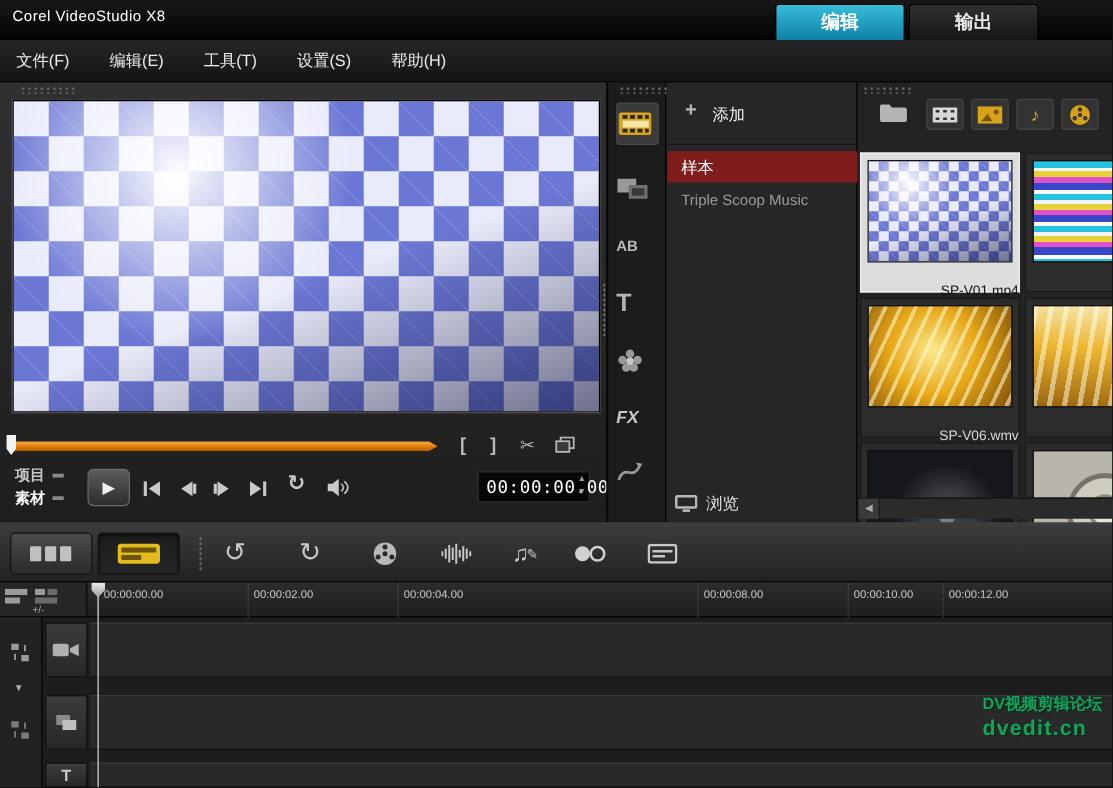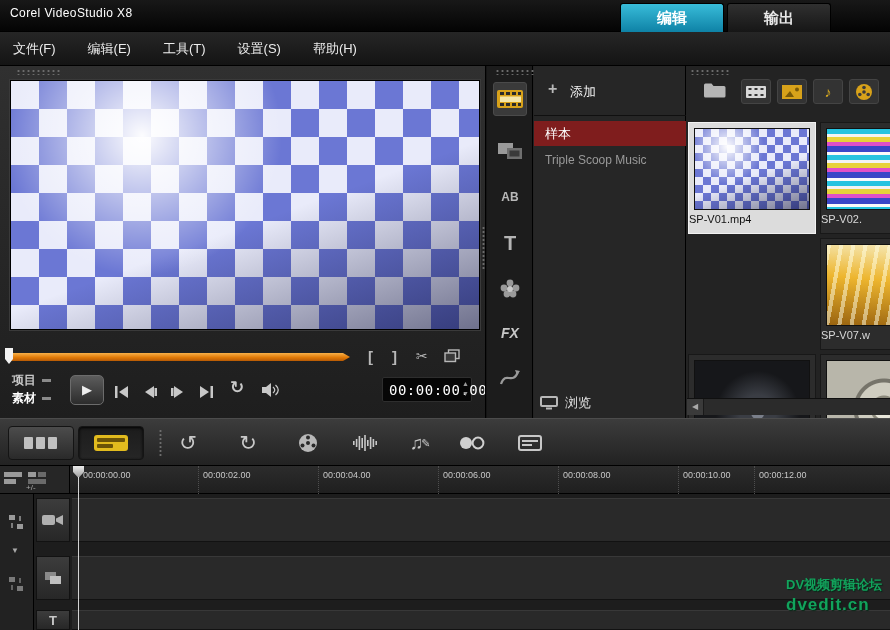--- a/index.html
+++ b/index.html
@@ -38,37 +38,37 @@
   .dash{display:inline-block;width:9px;height:3px;background:#8a8a8a;margin-left:6px;vertical-align:middle}
   .play-btn{position:absolute;left:70px;top:7px;width:34px;height:30px;border-radius:5px;background:linear-gradient(#5c5c5c,#2c2c2c);border:1px solid #6c6c6c;color:#efefef;font-size:13px;text-align:center;line-height:28px;cursor:pointer}
   .transport{position:absolute;top:16px;cursor:pointer}
   .timecode-box{position:absolute;left:382px;top:9px;width:90px;height:25px;background:#060606;border:1px solid #2e2e2e;border-radius:2px}
   .timecode-text{position:absolute;left:6px;top:4px;font-family:"DejaVu Sans Mono","Liberation Mono",monospace;font-size:14px;color:#fff;letter-spacing:.5px}
   .spinner{position:absolute;right:2px;top:1px;display:flex;flex-direction:column;line-height:10px;font-size:7px;color:#9a9a9a;cursor:pointer}
 
   
   .library-panel{position:absolute;left:487px;top:66px;width:403px;height:352px;background:#232323;overflow:hidden}
   .lib-strip{position:absolute;left:0;top:0;width:46px;height:352px;background:#1c1c1c;border-right:1px solid #000}
-  .lib-ic{position:absolute;left:6px;width:34px;height:34px;display:flex;align-items:center;justify-content:center;cursor:pointer}
+  .lib-ic{position:absolute;left:6px;width:34px;height:34px;display:flex;align-items:center;justify-content:flex-start;cursor:pointer}
   .lib-ic.sel{background:#3a3a3a;border:1px solid #4a4a4a;border-radius:3px}
   .lib-cats{position:absolute;left:47px;top:0;width:152px;height:352px;background:#262626;border-right:1px solid #000}
   .add-row{position:absolute;left:0;top:0;width:152px;height:50px;border-bottom:1px solid #101010}
   .plus-glyph{position:absolute;left:14px;top:14px;font-size:16px;font-weight:bold;color:#b8b8b8}
   .add-label{position:absolute;left:36px;top:17px;font-size:13px;color:#f0f0f0}
   .cat-row{position:absolute;left:0;width:152px;padding-left:11px;font-size:13px;cursor:pointer}
   .cat-row.sel{top:55px;height:25px;line-height:25px;background:#7f1d1d;color:#fff}
   .cat-row.dim{top:84px;height:21px;line-height:21px;font-size:12px;color:#9a9a9a}
   .browse-row{position:absolute;left:6px;top:326px;width:146px;height:22px;display:flex;align-items:center;gap:7px;cursor:pointer}
   .browse-label{font-size:13px;color:#e0e0e0}
   .lib-thumbs{position:absolute;left:200px;top:0;width:203px;height:352px;background:#232323}
   .lib-btn{position:absolute;top:13px;width:30px;height:25px;background:#333;border:1px solid #444;border-radius:3px;display:flex;align-items:center;justify-content:center;cursor:pointer}
   .cell{position:absolute;width:128px;height:112px;background:#2c2c2c;border:1px solid #181818;cursor:pointer}
   .cell.sel{background:#dcdcdc;border:1px solid #f2f2f2}
   .cell-thumb{position:absolute;left:5px;top:5px;width:116px;height:82px;border:1px solid #111}
-  .cell-cap{position:absolute;left:0;top:90px;width:100%;text-align:left;font-size:11px;color:#d8d8d8}
+  .cell-cap{position:absolute;left:0;top:104px;width:100%;text-align:right;font-size:11px;color:#d8d8d8}
   .cell.sel .cell-cap{color:#101010}
   .stripes{background:repeating-linear-gradient(180deg,#26c3e0 0 5px,#f3f3f3 5px 8px,#e8d23a 8px 13px,#e050c8 13px 17px,#3946c8 17px 23px,#fafafa 23px 26px)}
   .gold1{background-image:repeating-linear-gradient(115deg, rgba(255,250,210,.55) 0 3px, rgba(255,250,210,0) 3px 11px),radial-gradient(circle at 45% 45%, #fbe98e 0%, #e8a818 45%, #8a5a08 95%)}
   .gold2{background-image:repeating-linear-gradient(100deg, rgba(255,255,230,.5) 0 4px, rgba(255,255,230,0) 4px 12px),linear-gradient(185deg,#f6ecbf 0%,#edb52e 45%,#9a6410 100%)}
   .reel-dark{background:radial-gradient(circle at 55% 65%, #7a7f8a 0 6px, #3a3d44 7px 18px, #16171a 42px) #101014}
   .film-count{background:radial-gradient(circle at 50% 60%, #e8e6da 0 10px, #8a887a 11px 13px, #cfcdc0 14px 26px, #76746a 27px 30px, #b8b6aa 31px)}
   .scroll-row{position:absolute;left:0;top:332px;width:203px;height:17px;background:#2b2b2b;border-top:1px solid #101010}
   .scroll-btn{position:absolute;left:0;top:0;width:17px;height:16px;background:#3a3a3a;border-right:1px solid #1a1a1a;color:#a8a8a8;font-size:8px;text-align:center;line-height:16px;cursor:pointer}
 
   
@@ -84,21 +84,21 @@
   .tl-tools-label{position:absolute;left:26px;top:17px;font-size:8px;color:#a8a8a8}
   .ruler{position:absolute;left:70px;top:0;width:820px;height:28px;background:linear-gradient(#2c2c2c,#1f1f1f);border-bottom:1px solid #000}
   .rseg{position:absolute;top:0;height:28px;width:120px;border-left:1px dotted #4e4e4e;font-size:9px;color:#c8c8c8;padding:4px 0 0 4px}
   .tl-left{position:absolute;left:0;top:28px;width:34px;height:136px;background:#222;border-right:1px solid #000}
   .tl-left-ic{position:absolute;left:8px;cursor:pointer}
   .thead{position:absolute;left:36px;width:34px;background:linear-gradient(#3c3c3c,#272727);border:1px solid #121212;display:flex;align-items:center;justify-content:center;cursor:pointer}
   .lane{position:absolute;left:72px;width:818px;background:#292929;border-top:1px solid #383838;border-bottom:1px solid #121212}
   .ph-marker{position:absolute;left:73px;top:0;width:11px;height:12px;background:linear-gradient(#ececec,#9a9a9a);clip-path:polygon(0 0,100% 0,100% 50%,50% 100%,0 50%);cursor:pointer}
   .ph-line{position:absolute;left:78px;top:11px;width:1px;height:153px;background:rgba(242,242,242,.85)}
 
-  .watermark{position:absolute;left:786px;top:576px;font-weight:bold;color:#12a35c;text-shadow:1px 1px 1px rgba(0,40,20,.9);line-height:1.35}
+  .watermark{position:absolute;left:786px;top:554px;font-weight:bold;color:#12a35c;text-shadow:1px 1px 1px rgba(0,40,20,.9);line-height:1.35}
   .wm1{font-size:13px}
   .wm2{font-size:17px;letter-spacing:1px}
 
   .grip{position:absolute;background-image:radial-gradient(#6c6c6c 1px,transparent 1.3px);background-size:5px 4px}
   .ab-glyph{font-size:12px;font-weight:bold;color:#b8b8b8}
   .t-glyph{font-size:20px;font-weight:bold;color:#b4b4b4}
   .fx-glyph{font-size:14px;font-weight:bold;font-style:italic;color:#c8c8c8}
   .note-glyph{font-size:14px;font-weight:bold;color:#e0b020}
 </style>
 </head>
@@ -291,20 +291,24 @@
 
       <div class="cell sel" style="left:1px;top:56px">
         <div class="cell-thumb mosaic mosaic-sm"></div>
         <div class="cell-cap">SP-V01.mp4</div>
       </div>
       <div class="cell" style="left:133px;top:56px">
         <div class="cell-thumb stripes"></div>
         <div class="cell-cap">SP-V02.</div>
       </div>
 
+      <div class="cell" style="left:1px;top:172px">
+        <div class="cell-thumb gold1"></div>
+        <div class="cell-cap">SP-V06.wmv</div>
+      </div>
       <div class="cell" style="left:133px;top:172px">
         <div class="cell-thumb gold2"></div>
         <div class="cell-cap">SP-V07.w</div>
       </div>
 
       <div class="cell" style="left:1px;top:288px">
         <div class="cell-thumb reel-dark"></div>
       </div>
       <div class="cell" style="left:133px;top:288px">
         <div class="cell-thumb film-count"></div>
@@ -397,21 +401,20 @@
             <rect x="0" y="7" width="18" height="5" fill="#6a6a6a"></rect>
           </svg>
       </span>
       <span class="tl-tools-label">+/-</span>
     </div>
 
     <div class="ruler">
       <div class="rseg" style="left:8px">00:00:00.00</div>
       <div class="rseg" style="left:128px">00:00:02.00</div>
       <div class="rseg" style="left:248px">00:00:04.00</div>
-      <div class="rseg" style="left:368px">00:00:06.00</div>
       <div class="rseg" style="left:488px">00:00:08.00</div>
       <div class="rseg" style="left:608px">00:00:10.00</div>
       <div class="rseg" style="left:684px;width:92px">00:00:12.00</div>
     </div>
 
     <div class="tl-left">
       <span class="tl-left-ic" style="top:20px">
         <svg width="16" height="16" viewBox="0 0 16 16">
             <rect x="1" y="1" width="6" height="5" fill="#9a9a9a"></rect>
             <rect x="9" y="10" width="6" height="5" fill="#9a9a9a"></rect>

